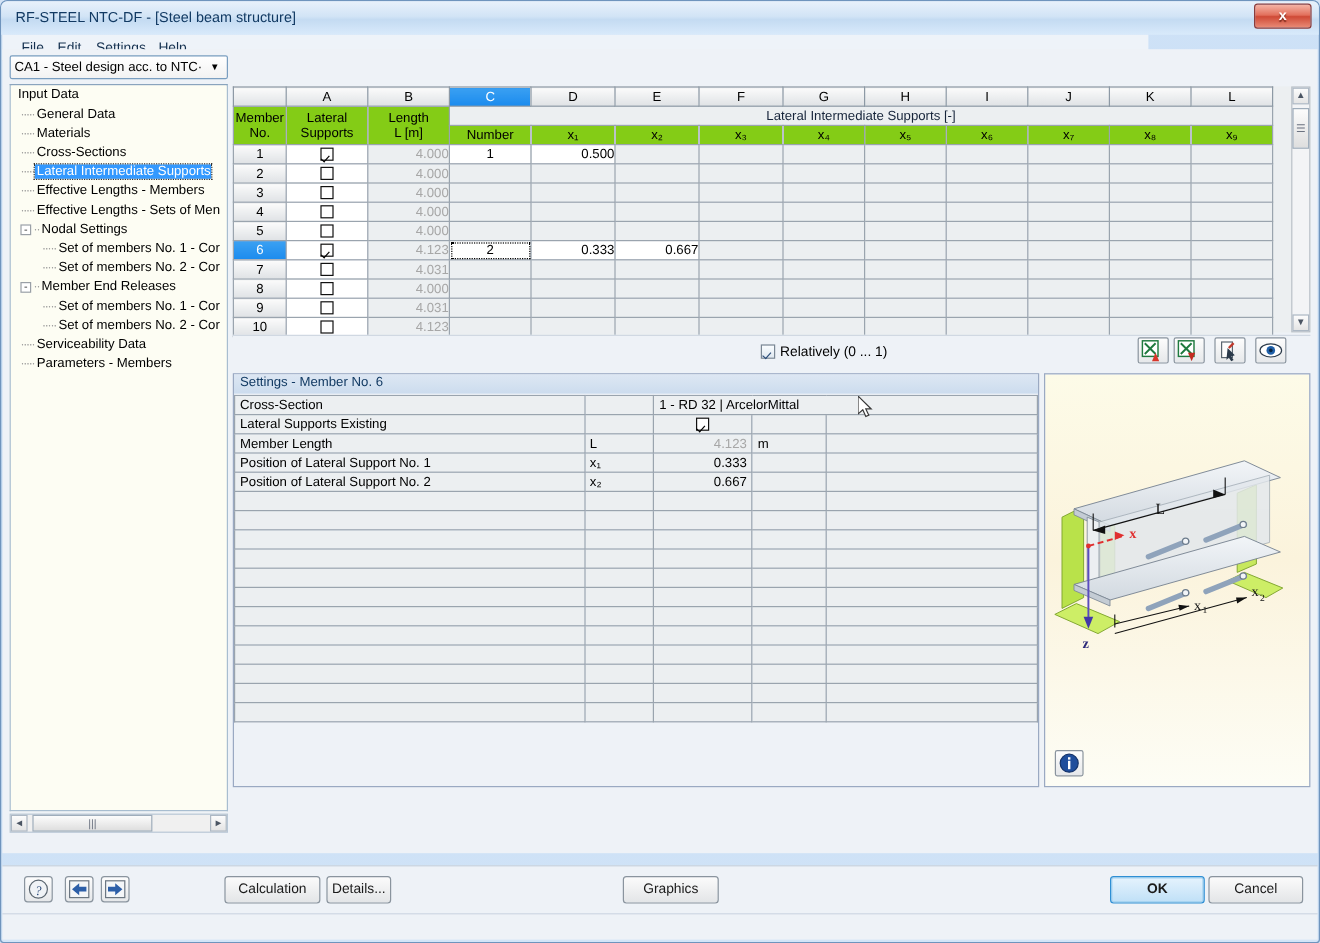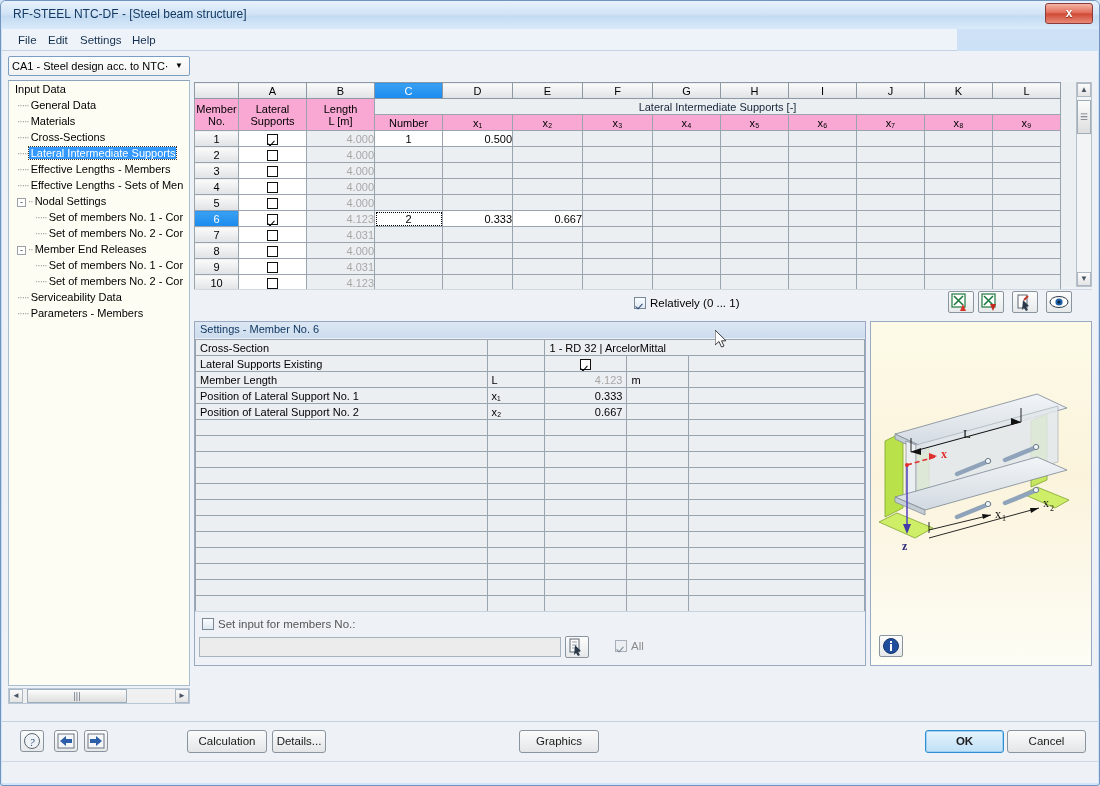--- a/index.html
+++ b/index.html
@@ -45,21 +45,21 @@
     background: #eef3f9;
     border-bottom: 1px solid #c3d3e3;
   }
   .menu-item {
     position: absolute; top: 3px; height: 16px; padding: 0 6px;
     font-size: 11.5px; color: #14304f; line-height: 16px; cursor: default;
   }
 
   
   #client {
-    position: absolute; left: 1px; top: 50px; width: 1096px; height: 670px;
+    position: absolute; left: 1px; top: 40px; width: 1096px; height: 670px;
     background: #eef2f7;
   }
 
   
   #navpanel {
     position: absolute; left: 6px; top: 5px; width: 182px; height: 655px;
   }
   #nav-combo {
     position: absolute; left: 0; top: 0; width: 182px; height: 20px;
     background: linear-gradient(to bottom,#ffffff,#f2f2f2);
@@ -133,21 +133,21 @@
   }
   .colhdr {
     background: linear-gradient(to bottom,#fbfbfb,#dfe2e5);
     text-align: center; height: 14px; font-size: 11px; color: #1d2b3a;
     border: 1px solid #8d99a5 !important; cursor: pointer;
   }
   .colhdr.sel {
     background: linear-gradient(to bottom,#3aa0f2,#1b8bee); color: #fff;
   }
   .subhdr {
-    background: #f9a8d4; text-align: center; vertical-align: middle;
+    background: #84cc16; text-align: center; vertical-align: middle;
     color: #16243a; font-size: 11px;
   }
   .rowhdr {
     background: linear-gradient(to bottom,#fbfbfb,#dfe2e5);
     text-align: center; color: #1d2b3a; cursor: pointer;
   }
   .rowhdr.sel { background: linear-gradient(to bottom,#3aa0f2,#1b8bee); color: #fff; }
   td.cell { background: #eceff1; text-align: right; padding-right: 4px; }
   td.cell.white { background: #ffffff; }
   td.cell.gray-text { color: #a7a7a7; }
@@ -723,36 +723,20 @@
                 <tr>
                   <td></td>
                   <td></td>
                   <td></td>
                   <td></td>
                   <td></td>
                 </tr>
               </tbody>
             </table>
         </div>
-        <div id="setinput-row">
-          <div id="setinput-label">
-            <span class="wchk"></span><span>Set input for members No.:</span>
-          </div>
-          <div id="members-input"></div>
-          <div id="pick-btn">
-            <svg width="22" height="20" viewBox="0 0 22 20">
-              <rect x="4" y="2" width="9" height="13" fill="#fdfdfd" stroke="#5b6670"></rect>
-              <path d="M6 5 h5 M6 8 h5 M6 11 h3" stroke="#8a949e" stroke-width="0.9"></path>
-              <path d="M9 8 L15 14 L12 15 L14 18 L12 19 L10 16 L8 18 Z" fill="#2b3a4a"></path>
-            </svg>
-          </div>
-          <div id="all-check">
-            <span class="wchk dis on"></span><span>All</span>
-          </div>
-        </div>
       </div>
 
       <div id="graphic">
         <svg width="220" height="300" viewBox="0 0 220 300">
           <defs>
             <linearGradient id="steel" x1="0" y1="0" x2="0" y2="1">
               <stop offset="0%" stop-color="#f2f5f8"></stop>
                 <stop offset="100%" stop-color="#d2d9e0"></stop>
             </linearGradient>
           </defs>

